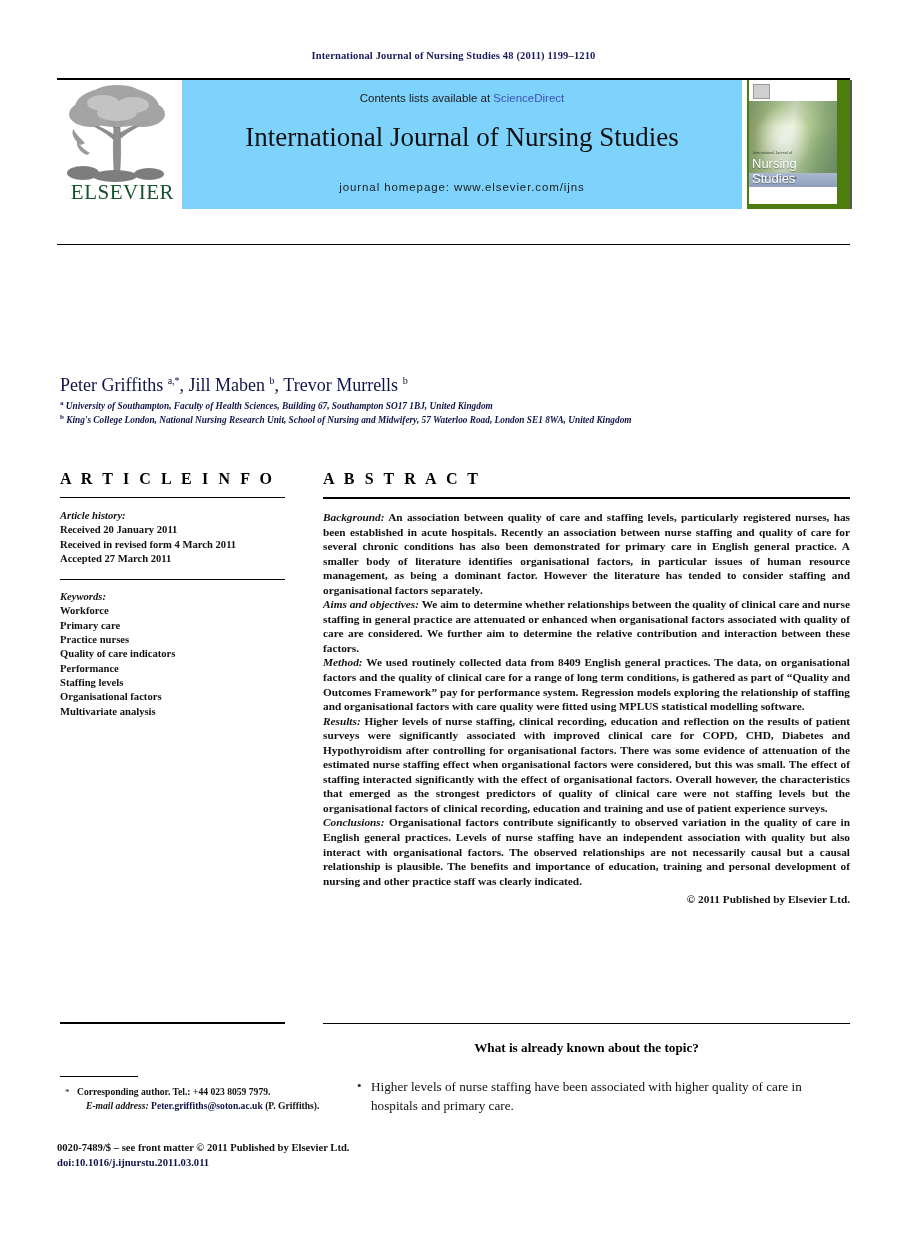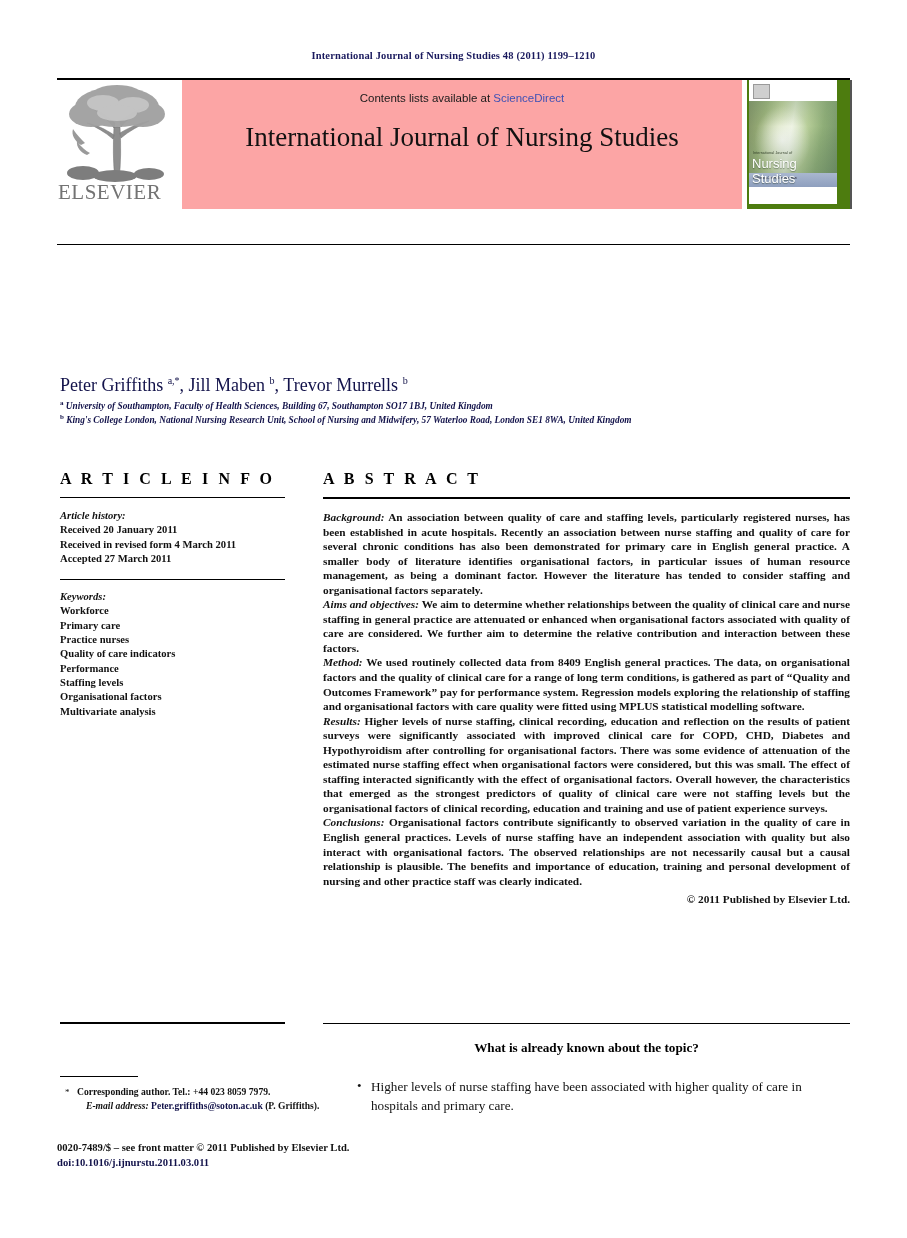--- a/index.html
+++ b/index.html
@@ -53,34 +53,34 @@
   .elsevier-logo {
     position: absolute;
     left: 0; top: 0;
     width: 118px;
     height: 129px;
   }
   .elsevier-word {
     position: absolute;
     left: 1px; bottom: 4px;
     width: 116px;
-    text-align: left;
+    text-align: right;
     font-family: "Liberation Serif", serif;
     font-size: 21px;
     letter-spacing: 0.5px;
-    color: #737373;
+    color: #14532d;
   }
   .tree-svg { position: absolute; left: 6px; top: 3px; }
 
   .masthead-center {
     position: absolute;
     left: 125px; top: 0;
     width: 560px;
     height: 129px;
-    background: #fca5a5;
+    background: #7dd3fc;
   }
   .contents-line {
     position: absolute;
     left: 0; top: 12px;
     width: 560px;
     text-align: center;
     font-family: "Liberation Sans", sans-serif;
     font-size: 11.5px;
     color: #1a1a1a;
   }
@@ -450,20 +450,21 @@
         </g>
       </svg>
       <div class="elsevier-word">ELSEVIER</div>
     </div>
 
     <div class="masthead-center">
       <div class="contents-line">
         <span>Contents lists available at </span><span class="sd">ScienceDirect</span>
       </div>
       <div class="journal-title">International Journal of Nursing Studies</div>
+      <div class="homepage-line">journal homepage: www.elsevier.com/ijns</div>
     </div>
 
     <div class="cover-thumb">
       <div class="cover-inner">
         <div class="cover-topbar">
           <div class="cover-logo-box"></div>
         </div>
         <div class="cover-art">
           <div class="cover-sub">International Journal of</div>
           <div class="cover-name">Nursing Studies</div>

